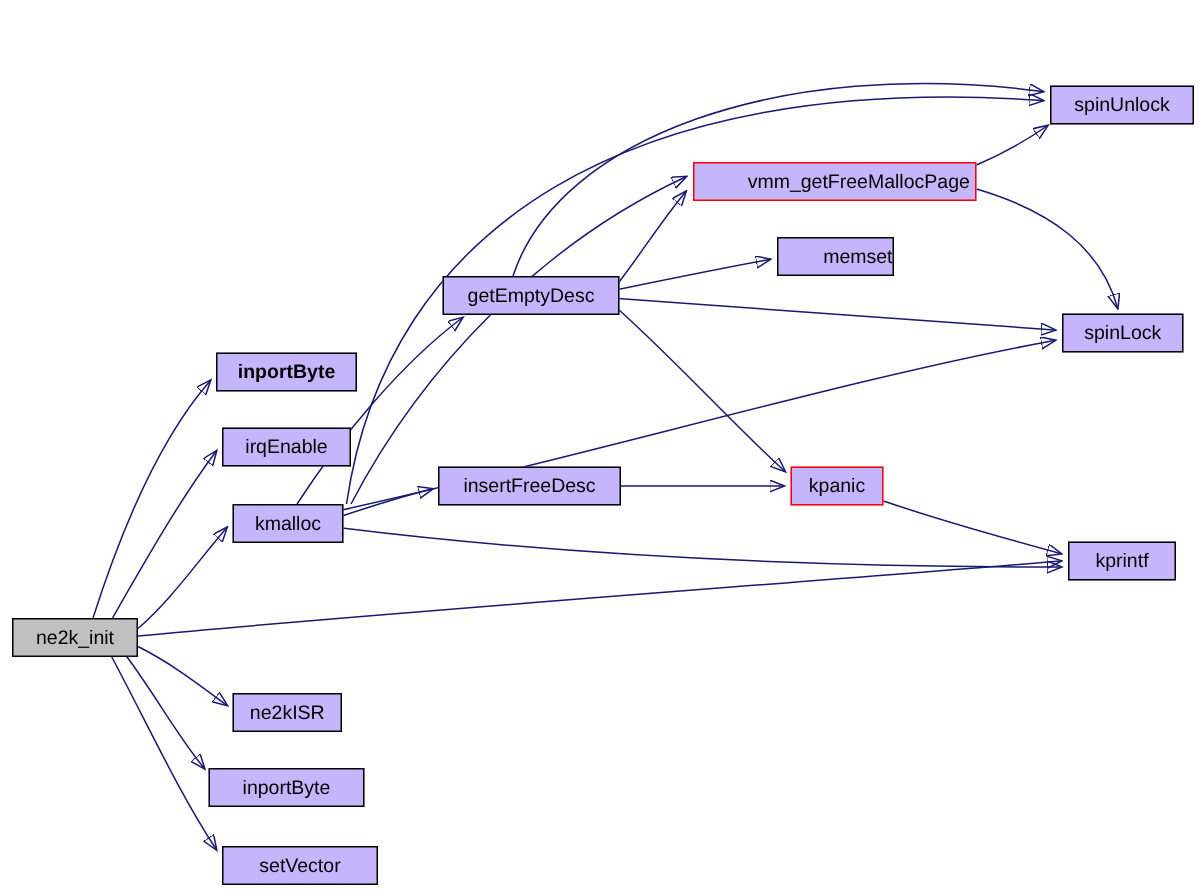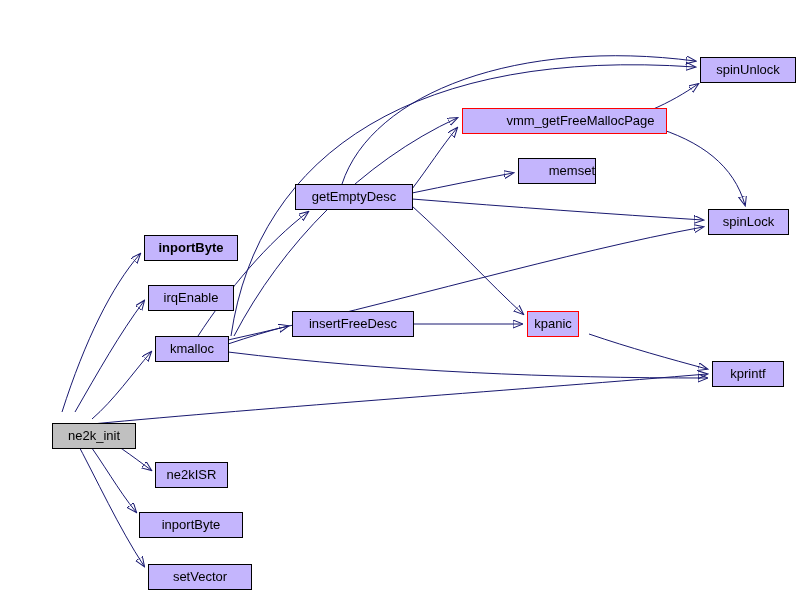--- a/index.html
+++ b/index.html
@@ -51,29 +51,29 @@
     <path d="M 412,193 C 446,186 480,179 513,173" marker-end="url(#arrow)"></path>
     <path d="M 412,199 C 512,207 610,214 703,220" marker-end="url(#arrow)"></path>
     <path d="M 342,184 C 372,92 520,38 695,61" marker-end="url(#arrow)"></path>
     <path d="M 412,206 C 452,242 490,284 523,314" marker-end="url(#arrow)"></path>
     <path d="M 414,324 C 450,324 486,324 522,324" marker-end="url(#arrow)"></path>
     <path d="M 589,334 C 630,348 670,359 707,369" marker-end="url(#arrow)"></path>
     <path d="M 651,110 C 670,102 685,93 698,84" marker-end="url(#arrow)"></path>
     <path d="M 651,126 C 702,141 734,166 745,205" marker-end="url(#arrow)"></path>
   </svg>
 
-  <div class="node entry" style="left:8px;   top:423px; width:84px;margin-left:44px;">ne2k_init</div>
+  <div class="node entry" style="left:8px;   top:412px; width:84px;">ne2k_init</div>
   <div class="node" style="left:144px; top:235px; width:94px;font-weight:bold;">inportByte</div>
   <div class="node" style="left:148px; top:285px; width:86px;">irqEnable</div>
   <div class="node" style="left:155px; top:336px; width:74px;">kmalloc</div>
   <div class="node" style="left:155px; top:462px; width:73px;">ne2kISR</div>
   <div class="node" style="left:139px; top:512px; width:104px;">inportByte</div>
   <div class="node" style="left:148px; top:564px; width:104px;">setVector</div>
   <div class="node" style="left:295px; top:184px; width:118px;">getEmptyDesc</div>
   <div class="node" style="left:292px; top:311px; width:122px;">insertFreeDesc</div>
-  <div class="node red" style="left:462px; top:108px; width:205px;padding-left:32px;">vmm_getFreeMallocPage</div>
+  <div class="node red" style="left:462px; top:108px; width:189px;padding-left:32px;">vmm_getFreeMallocPage</div>
   <div class="node" style="left:518px; top:158px; width:78px;text-align:right;">memset</div>
   <div class="node" style="left:700px; top:57px;  width:96px;">spinUnlock</div>
   <div class="node" style="left:708px; top:209px; width:81px;">spinLock</div>
-  <div class="node red" style="left:527px; top:311px; width:52px;">kpanic</div>
+  <div class="node red" style="left:527px; top:311px; width:62px;">kpanic</div>
   <div class="node" style="left:712px; top:361px; width:72px;">kprintf</div>
 
 </div>
 
 </body></html>

